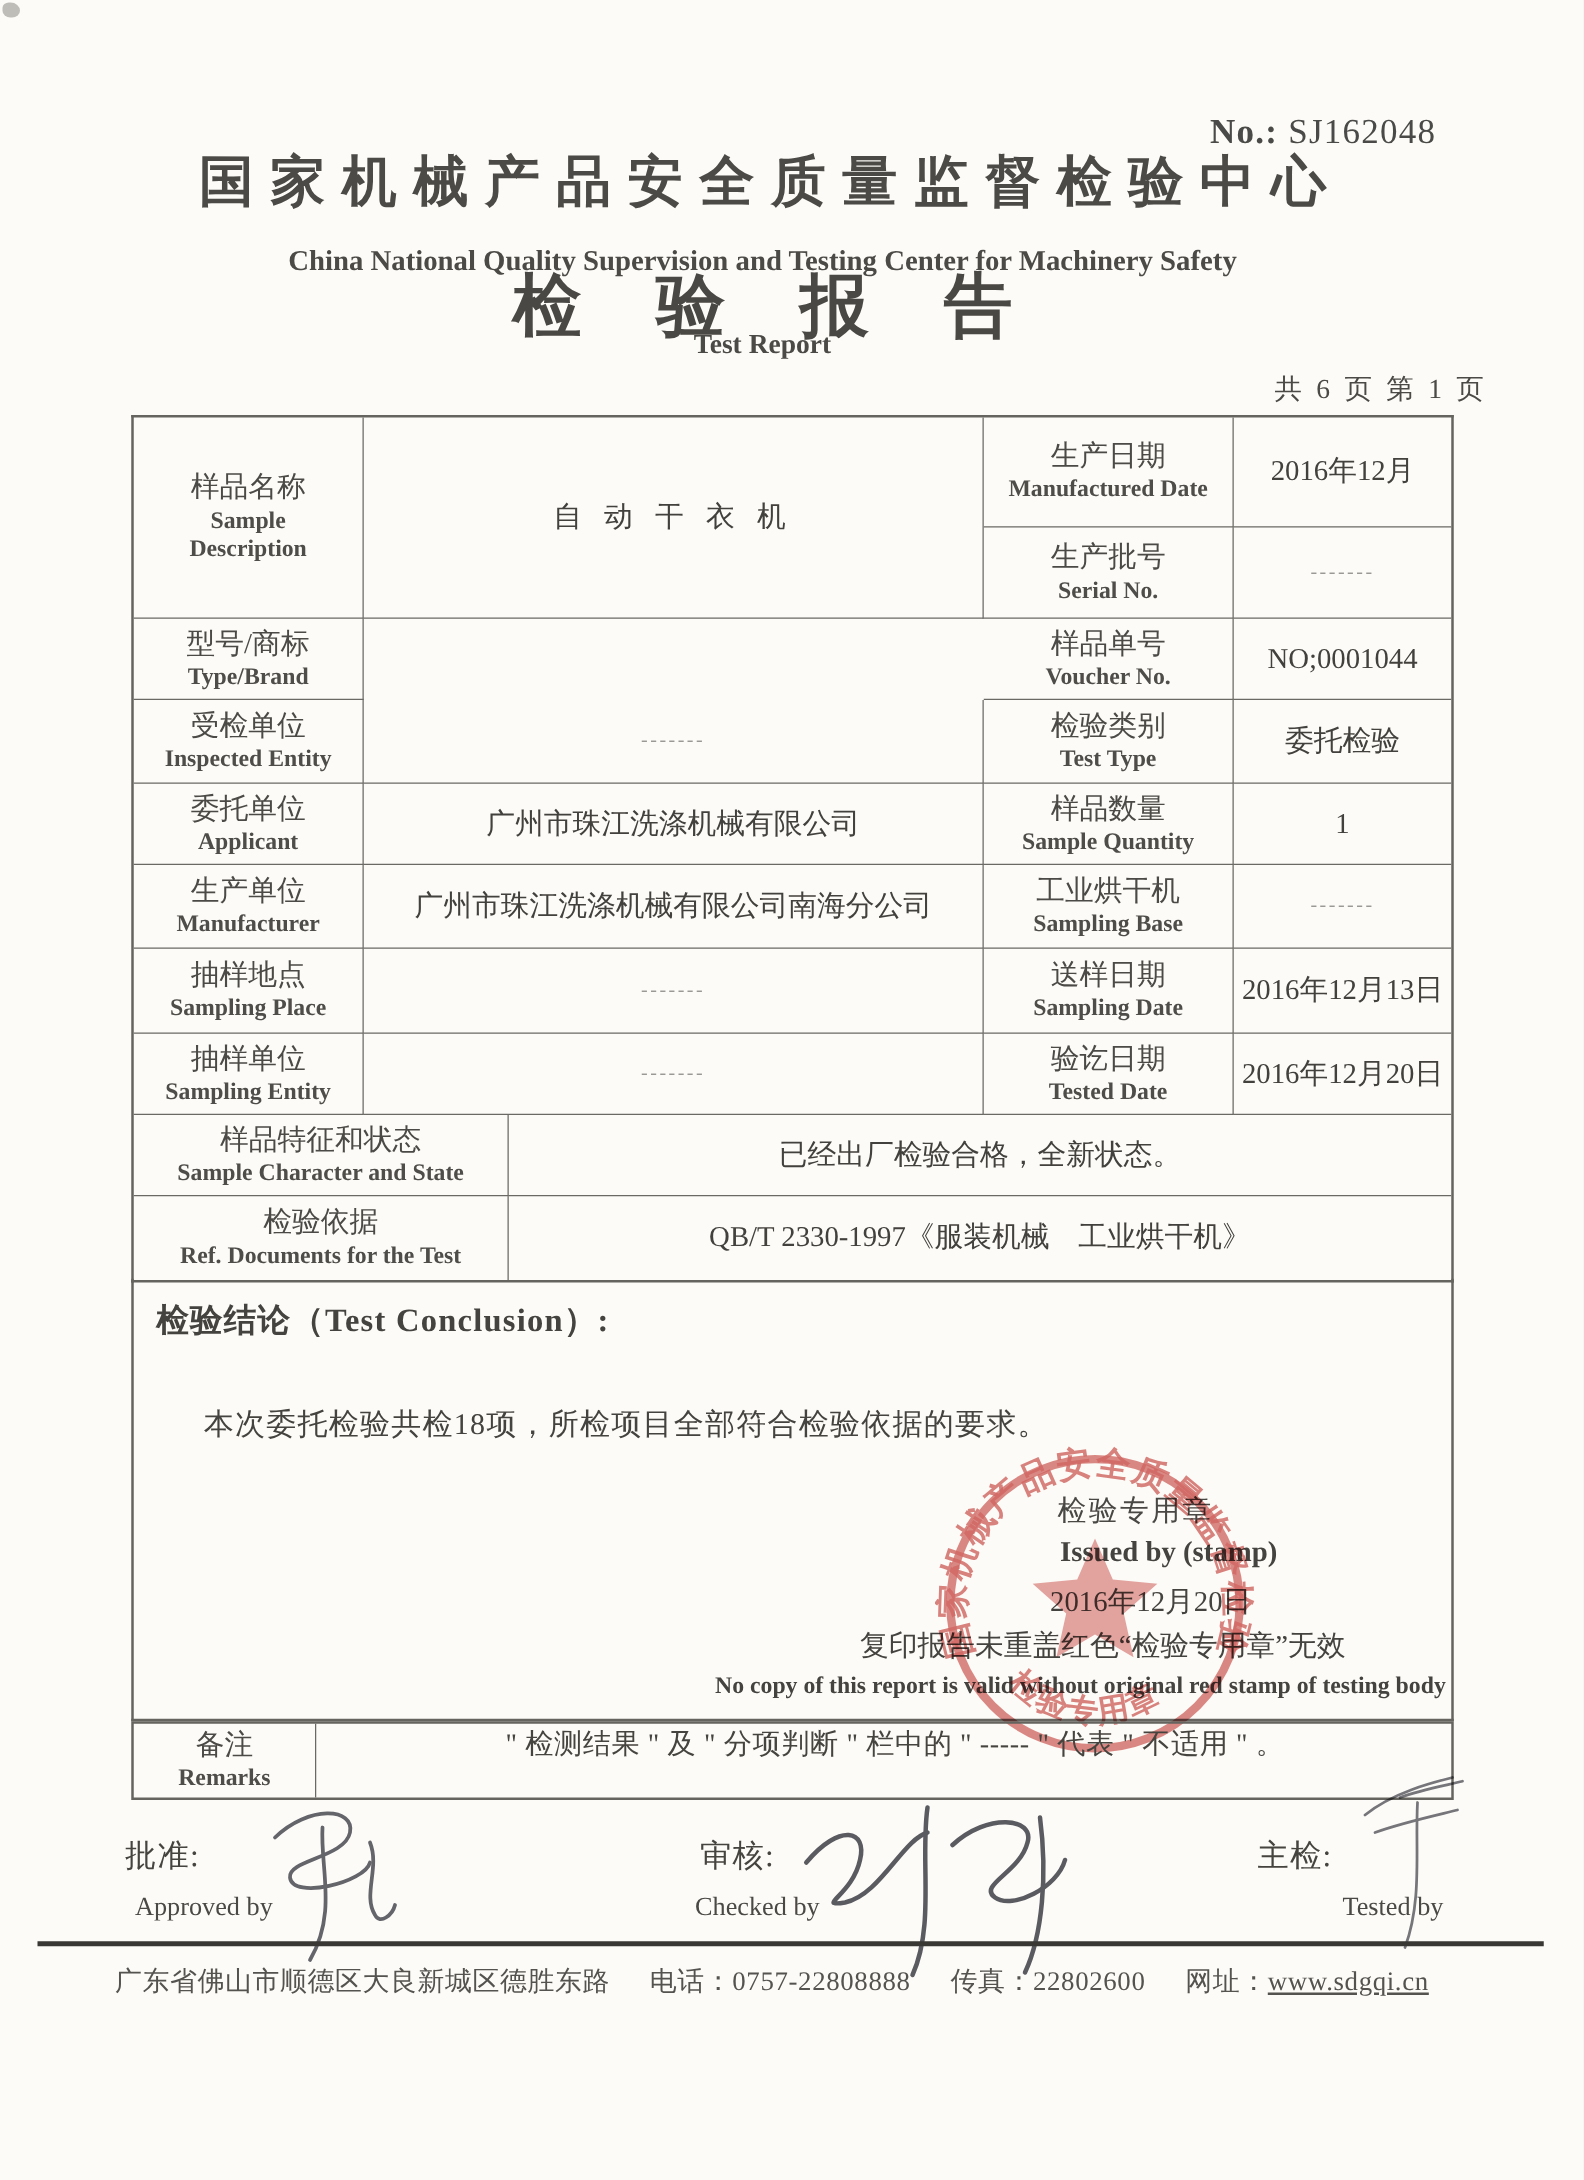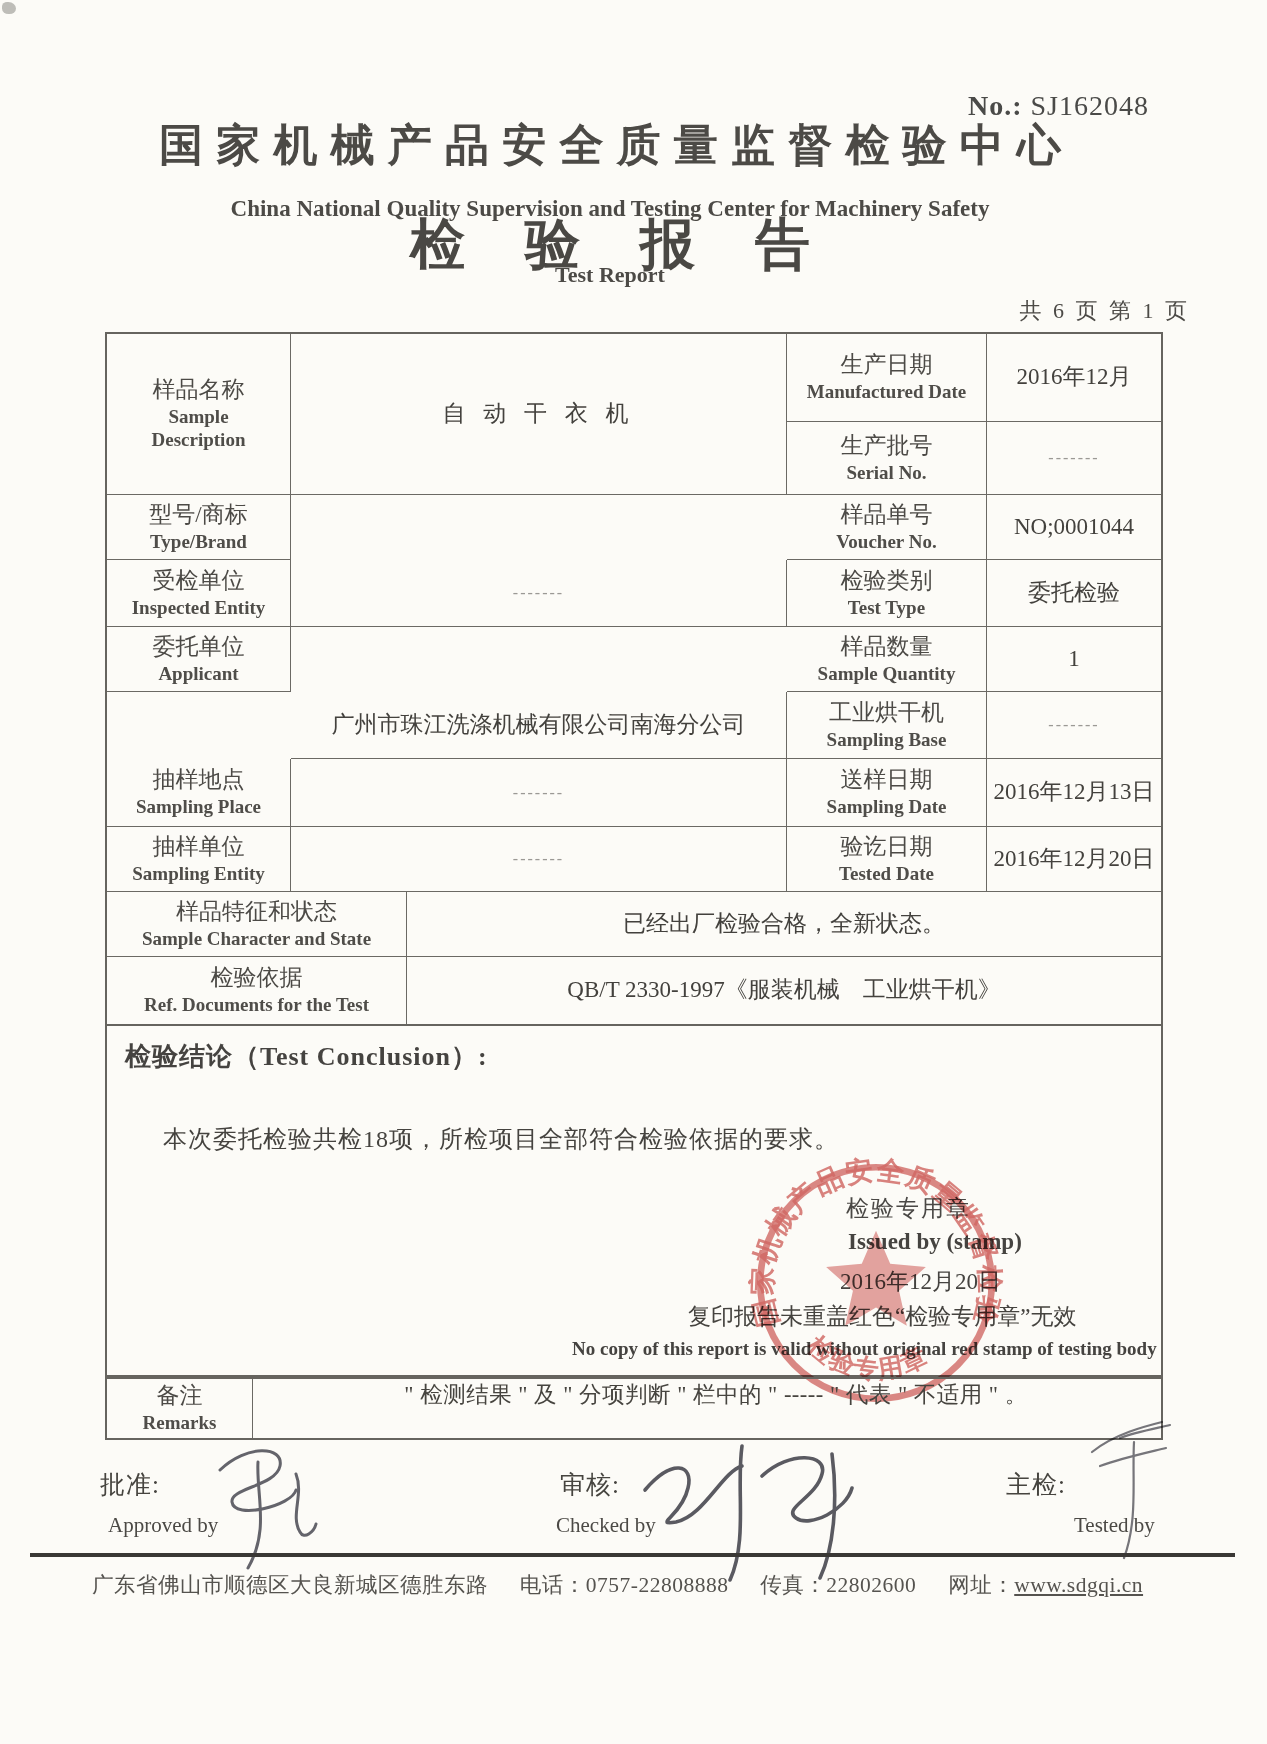--- a/index.html
+++ b/index.html
@@ -123,26 +123,33 @@
         <span class="lab-cn">检验类别</span>
         <span class="lab-en">Test Type</span>
       </div>
       <div class="cell noR" style="grid-area: 4 / 4;">
         <span class="val">委托检验</span>
       </div>
       <div class="cell" style="grid-area: 5 / 1;">
         <span class="lab-cn">委托单位</span>
         <span class="lab-en">Applicant</span>
       </div>
+      <div class="cell" style="grid-area: 5 / 2;">
+        <span class="val">广州市珠江洗涤机械有限公司</span>
+      </div>
       <div class="cell" style="grid-area: 5 / 3;">
         <span class="lab-cn">样品数量</span>
         <span class="lab-en">Sample Quantity</span>
       </div>
       <div class="cell noR" style="grid-area: 5 / 4;">
         <span class="val">1</span>
+      </div>
+      <div class="cell" style="grid-area: 6 / 1;">
+        <span class="lab-cn">生产单位</span>
+        <span class="lab-en">Manufacturer</span>
       </div>
       <div class="cell" style="grid-area: 6 / 2;">
         <span class="val">广州市珠江洗涤机械有限公司南海分公司</span>
       </div>
       <div class="cell" style="grid-area: 6 / 3;">
         <span class="lab-cn">工业烘干机</span>
         <span class="lab-en">Sampling Base</span>
       </div>
       <div class="cell noR" style="grid-area: 6 / 4;">
         <span class="dashes">-------</span>

